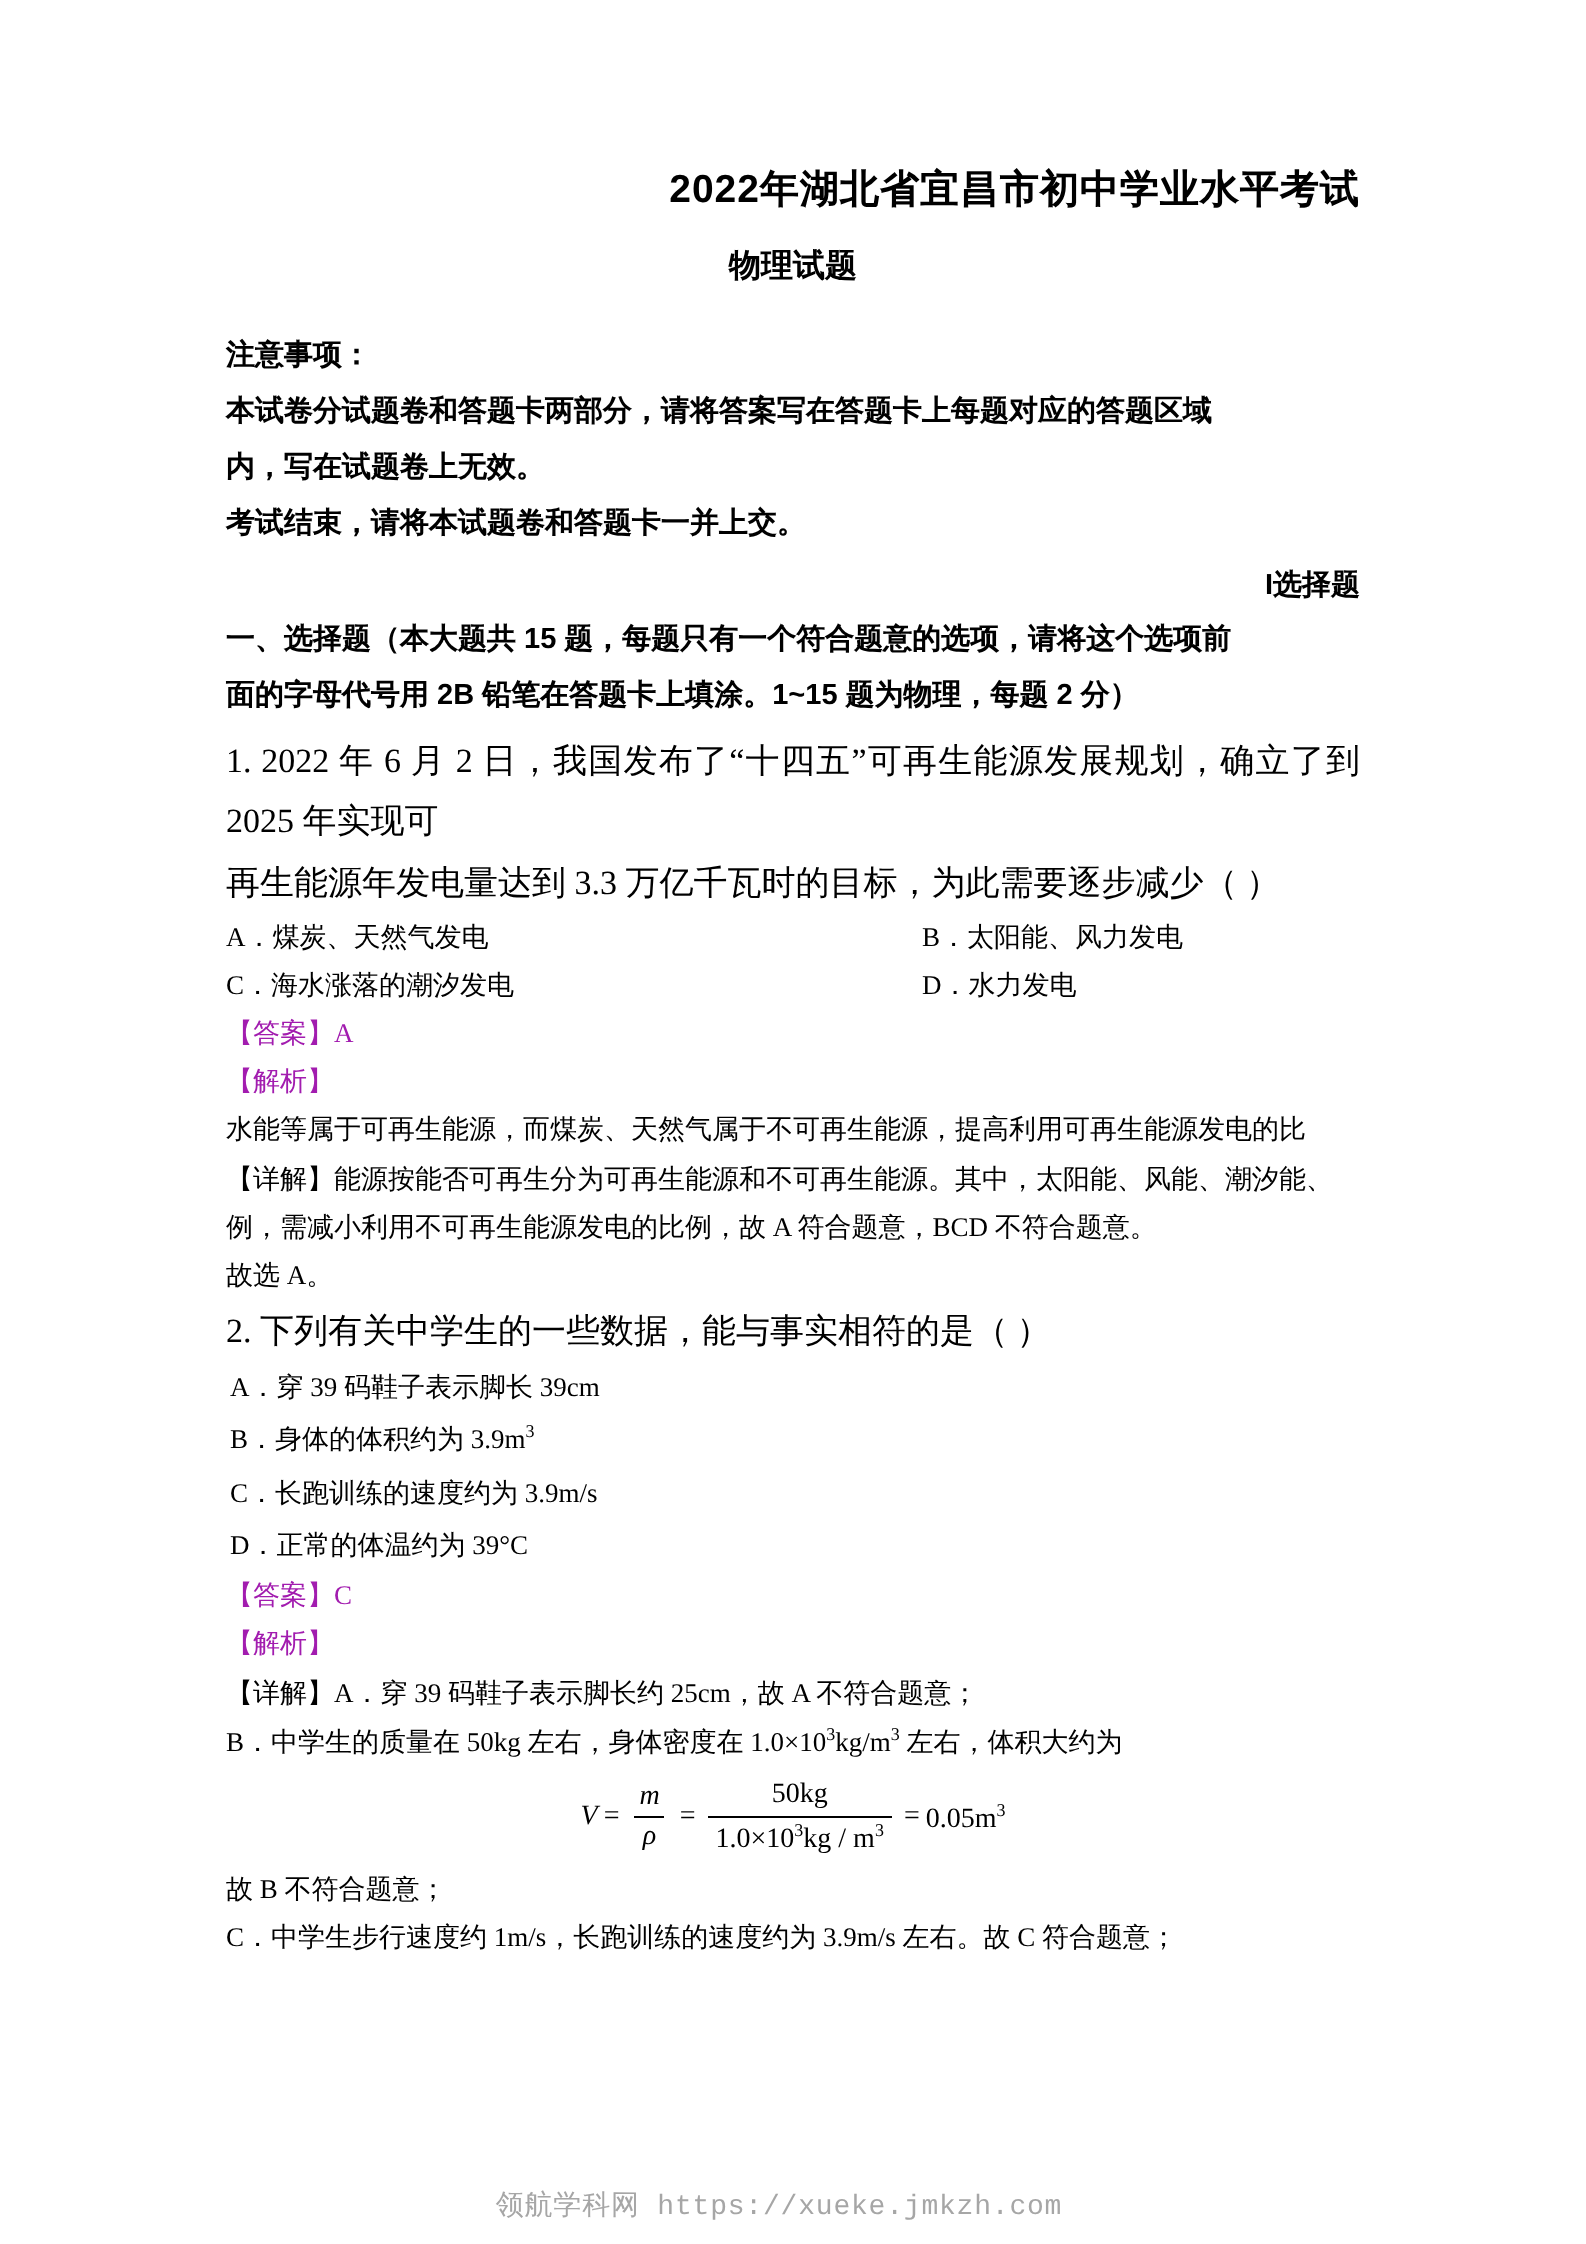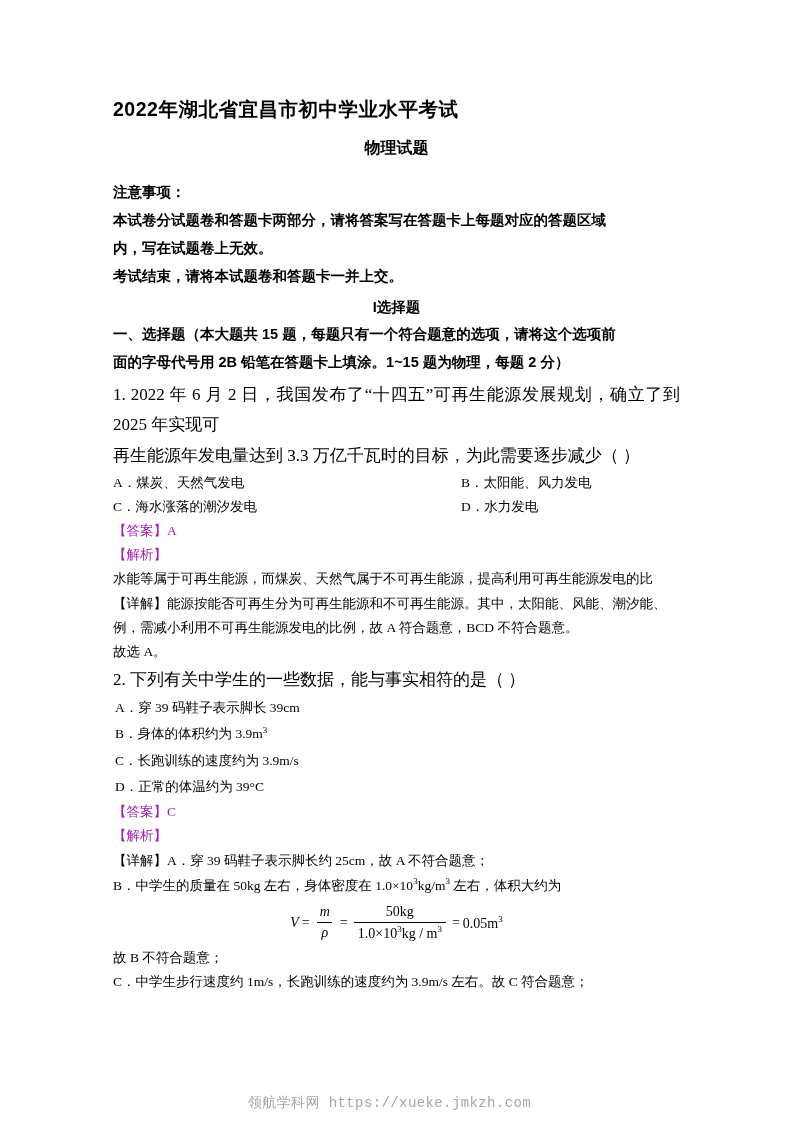--- a/index.html
+++ b/index.html
@@ -14,46 +14,46 @@
     overflow: hidden;
   }
   .page {
     position: absolute;
     left: 0; top: 0;
     width: 793px;
     height: 1122px;
     padding: 62px 113px 0 113px;
   }
   .title1 {
-    text-align: left;
+    text-align: right;
     font-family: "Liberation Sans", sans-serif;
     font-weight: bold;
     font-size: 19.5px;
     letter-spacing: 0.5px;
-    margin: 34px 0 0 0;
+    margin: 20px 0 0 0;
     line-height: 1.4;
   }
   .title2 {
     text-align: center;
     font-family: "Liberation Sans", sans-serif;
     font-weight: bold;
     font-size: 16px;
     margin: 14px 0 0 0;
     line-height: 1.4;
   }
   .bold-line {
     font-family: "Liberation Sans", sans-serif;
     font-weight: bold;
     font-size: 14.5px;
     line-height: 1.95;
     margin: 0;
   }
   .notice-head { margin-top: 18px; }
   .center-bold {
-    text-align: center;
+    text-align: right;
     font-family: "Liberation Sans", sans-serif;
     font-weight: bold;
     font-size: 14.5px;
     line-height: 1.95;
     margin: 2px 0 0 0;
   }
   .sec-head {
     font-family: "Liberation Sans", sans-serif;
     font-weight: bold;
     font-size: 14.5px;

